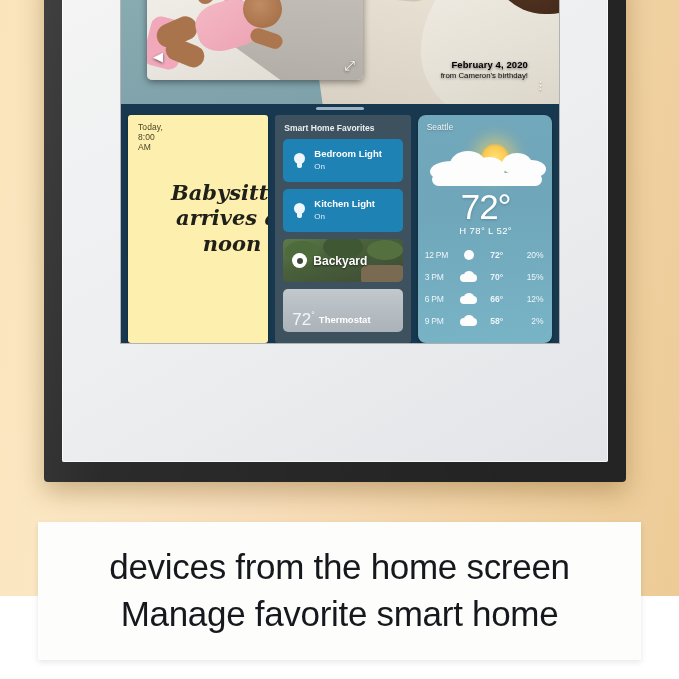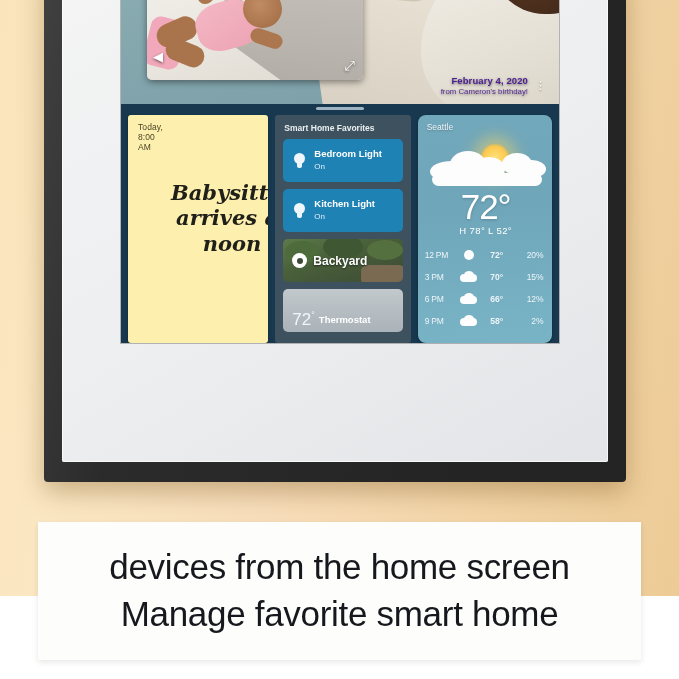--- a/index.html
+++ b/index.html
@@ -94,21 +94,21 @@
   .vi-baby-leg2{position:absolute;left:18px;top:84px;width:40px;height:22px;
     background:#a9734c;border-radius:13px;transform:rotate(22deg);}
   .vi-pink{position:absolute;left:0;top:60px;width:36px;height:50px;
     background:#f0a8ba;border-radius:10px;transform:rotate(14deg);}
 
   .vid-icon{position:absolute;color:#fff;text-shadow:0 1px 3px rgba(0,0,0,.6);}
   #vid-mute{left:6px;bottom:17px;font-size:13px;line-height:1;}
   #vid-expand{right:8px;bottom:8px;font-size:13px;line-height:1;}
 
   #photo-caption{
-    position:absolute;right:31px;bottom:8px;text-align:right;color:#4c1d95;
+    position:absolute;right:31px;bottom:24px;text-align:right;color:#000000;
     text-shadow:0 1px 3px rgba(0,0,0,.55);
   }
   #photo-date{font-size:9.5px;font-weight:bold;letter-spacing:.1px;}
   #photo-sub{font-size:7.8px;margin-top:1px;opacity:.95;}
   #photo-more{
     position:absolute;right:13px;bottom:16px;color:#fff;font-size:11px;line-height:.55;
     text-shadow:0 1px 2px rgba(0,0,0,.5);
   }
 
   

